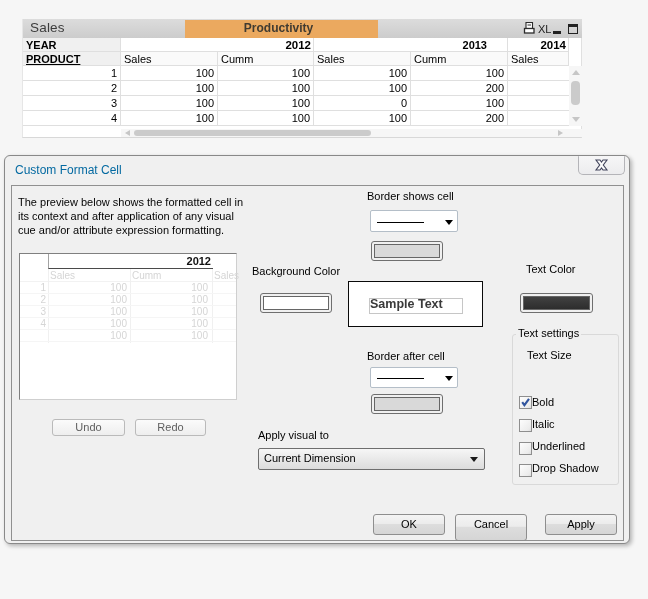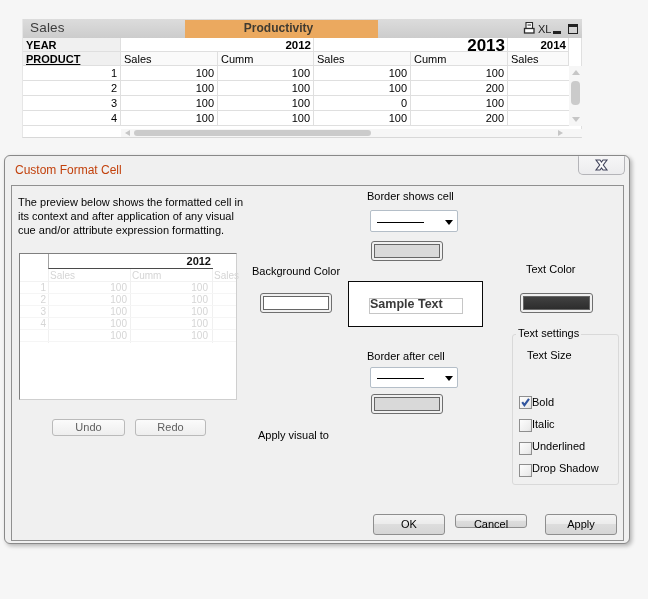--- a/index.html
+++ b/index.html
@@ -21,21 +21,21 @@
 
 
 .sb-tri { position:absolute; width:0; height:0; }
 #vsb { left:546px; top:47px; width:13px; height:60px; background:#f6f6f6; }
 #vthumb { position:absolute; left:2px; top:15px; width:9px; height:24px; background:#cbcbcb; border-radius:4px; }
 #hsb { left:98px; top:110px; width:461px; height:8px; background:#f6f6f6; }
 #hthumb { position:absolute; left:13px; top:1px; width:237px; height:6px; background:#cbcbcb; border-radius:3px; }
 
 
 #dlg { left:4px; top:155px; width:626px; height:389px; background:#f0f0f0; border:1px solid #898989; border-radius:6px; box-shadow:2px 2px 4px rgba(0,0,0,0.28); }
-#dlg-title { left:10px; top:7px; font-size:12px; color:#c2410c; }
+#dlg-title { left:10px; top:7px; font-size:12px; color:#0369a1; }
 #closebtn { left:573px; top:0px; width:47px; height:19px; border:1px solid #b4b4b8; border-top:none; border-radius:1px 1px 5px 5px; background:linear-gradient(#f6f6f7,#ececee); }
 #panel { left:6px; top:29px; width:613px; height:356px; border:1px solid #909090; background:#f0f0f0; }
 .lbl { position:absolute; font-size:11px; color:#000; white-space:nowrap; }
 
 #para { left:13px; top:39px; width:235px; font-size:11px; line-height:14px; color:#050505; }
 
 #preview { left:14px; top:97px; width:218px; height:147px; background:#fff; border:1px solid #cfcfcf; border-top-color:#7f7f7f; border-left-color:#7f7f7f; }
 #preview .pv2012 { position:absolute; left:28px; top:0; width:165px; height:15px; border-left:1px solid #a3a3a3; border-bottom:1px solid #4a4a4a; font-size:11px; font-weight:bold; text-align:right; padding-right:2px; line-height:14px; color:#111; }
 #preview .pch { position:absolute; left:0; top:15px; width:216px; height:13px; border-bottom:1px solid #f2f2f2; color:#d5d5d5; font-size:10px; }
 #preview .pch span { position:absolute; top:1px; }
@@ -79,21 +79,21 @@
 
         <rect x="30" y="9" width="8" height="3" fill="#222"></rect>
 
         <rect x="45.5" y="2.5" width="9" height="9" fill="none" stroke="#222" stroke-width="1"></rect>
         <rect x="45" y="2" width="10" height="3" fill="#222"></rect>
       </svg>
     </div>
 
     <div class="cell hd" style="left:0;top:19px;width:98px;height:14px;">YEAR</div>
     <div class="cell ra w" style="left:98px;top:19px;width:193px;height:14px;font-weight:bold;font-size:11.5px;padding-right:2px">2012</div>
-    <div class="cell ra w" style="left:291px;top:19px;width:194px;height:14px;font-weight:bold;font-size:17px;padding-right:2px">2013</div>
+    <div class="cell ra w" style="left:291px;top:19px;width:194px;height:14px;font-weight:bold;font-size:11px;padding-right:20px">2013</div>
     <div class="cell ra w" style="left:485px;top:19px;width:61px;height:14px;font-weight:bold;font-size:11.5px;padding-right:2px">2014</div>
 
     <div class="cell hd" style="left:0;top:33px;width:98px;height:14px;text-decoration:underline;">PRODUCT</div>
     <div class="cell ph" style="left:98px;top:33px;width:97px;height:14px;">Sales</div>
     <div class="cell ph" style="left:195px;top:33px;width:96px;height:14px;">Cumm</div>
     <div class="cell ph" style="left:291px;top:33px;width:97px;height:14px;">Sales</div>
     <div class="cell ph" style="left:388px;top:33px;width:97px;height:14px;">Cumm</div>
     <div class="cell ph" style="left:485px;top:33px;width:61px;height:14px;">Sales</div>
 
     <div class="cell ra w" style="left:0;top:47px;width:98px;height:15px;">1</div>
@@ -213,36 +213,40 @@
     <div class="lbl" style="left:362px;top:194px;">Border after cell</div>
     <div class="combo" style="left:365px;top:211px;width:88px;height:21px;">
       <div style="position:absolute;left:6px;top:10px;width:47px;height:1px;background:#000"></div>
       <div class="arrow" style="right:4px;top:8px;"></div>
     </div>
     <div class="swatch" style="left:366px;top:238px;width:72px;height:20px;">
         <div class="in" style="background:#d9d9d9"></div>
       </div>
 
     <div class="lbl" style="left:253px;top:273px;">Apply visual to</div>
+    <div class="combo" style="left:253px;top:292px;width:227px;height:22px;border:1px solid #6e6e6e;background:linear-gradient(#f6f6f6,#dcdcdc);">
+      <div style="position:absolute;left:5px;top:3px;font-size:11px;">Current Dimension</div>
+      <div class="arrow" style="right:6px;top:8px;border-top-color:#1a1a1a"></div>
+    </div>
 
     <div id="grp" class="ab"></div>
     <div id="grplbl" class="ab">Text settings</div>
     <div class="lbl" style="left:522px;top:193px;">Text Size</div>
 
     <div class="cb" style="left:514px;top:240px;">
       <svg width="11" height="11" viewBox="0 0 11 11" style="position:absolute;left:0;top:0">
         <path d="M 2.2 5.2 L 4.4 8.2 L 9 1.8" fill="none" stroke="#30549e" stroke-width="2.1"></path>
       </svg>
     </div>
     <div class="lbl" style="left:527px;top:240px;">Bold</div>
     <div class="cb" style="left:514px;top:263px;"></div>
     <div class="lbl" style="left:527px;top:262px;">Italic</div>
     <div class="cb" style="left:514px;top:286px;"></div>
     <div class="lbl" style="left:527px;top:284px;">Underlined</div>
     <div class="cb" style="left:514px;top:308px;"></div>
     <div class="lbl" style="left:527px;top:306px;">Drop Shadow</div>
 
     <div class="btn" style="left:368px;top:358px;width:72px;height:21px;line-height:19px;">OK</div>
-    <div class="btn" style="left:450px;top:358px;width:72px;height:14px;line-height:19px;">Cancel</div>
+    <div class="btn" style="left:450px;top:358px;width:72px;height:27px;line-height:19px;">Cancel</div>
     <div class="btn" style="left:540px;top:358px;width:72px;height:21px;line-height:19px;">Apply</div>
   </div>
 
 </div>
 
 </body></html>

